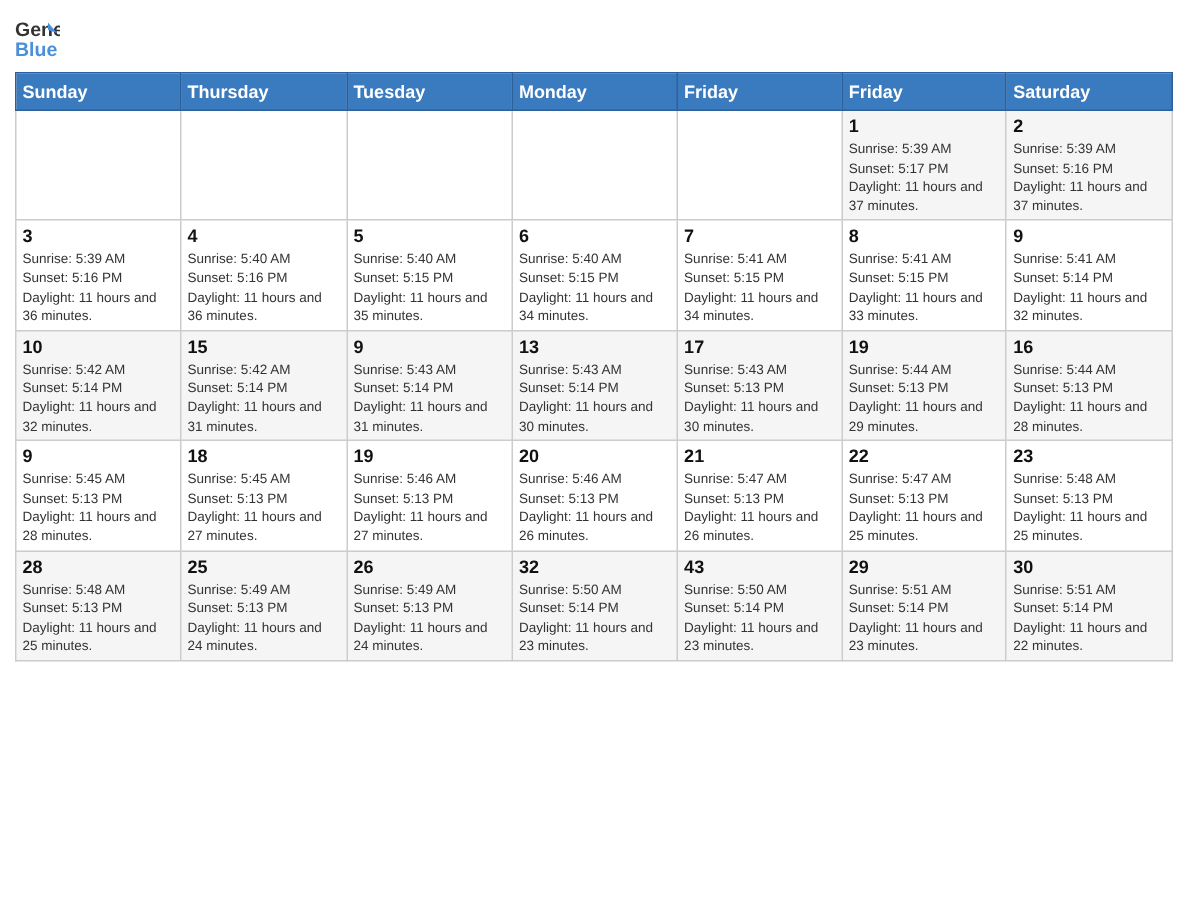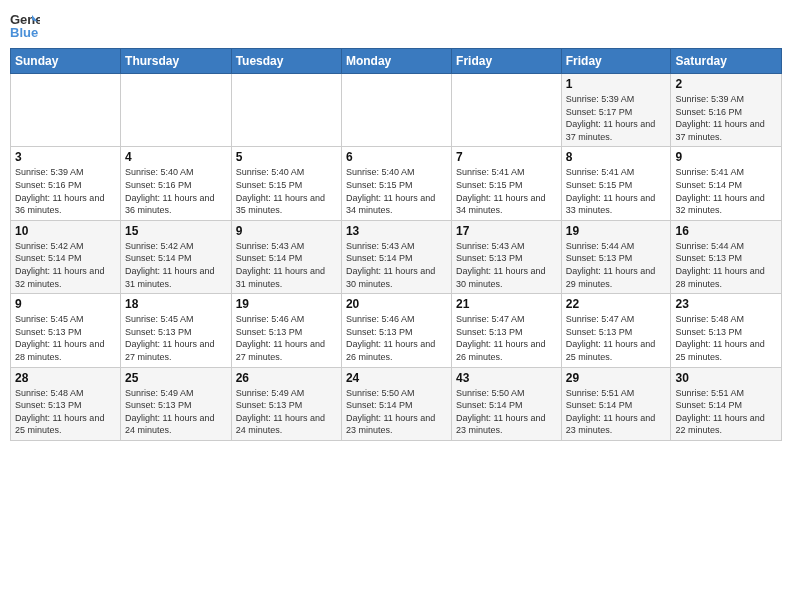--- a/index.html
+++ b/index.html
@@ -274,21 +274,21 @@
 Sunset: 5:13 PM
 Daylight: 11 hours and 24 minutes.</div>
         </td>
         <td>
           <div class="day-number">26</div>
           <div class="day-info" style="white-space: pre-line;">Sunrise: 5:49 AM
 Sunset: 5:13 PM
 Daylight: 11 hours and 24 minutes.</div>
         </td>
         <td>
-          <div class="day-number">24</div>
+          <div class="day-number">32</div>
           <div class="day-info" style="white-space: pre-line;">Sunrise: 5:50 AM
 Sunset: 5:14 PM
 Daylight: 11 hours and 23 minutes.</div>
         </td>
         <td>
           <div class="day-number">43</div>
           <div class="day-info" style="white-space: pre-line;">Sunrise: 5:50 AM
 Sunset: 5:14 PM
 Daylight: 11 hours and 23 minutes.</div>
         </td>

